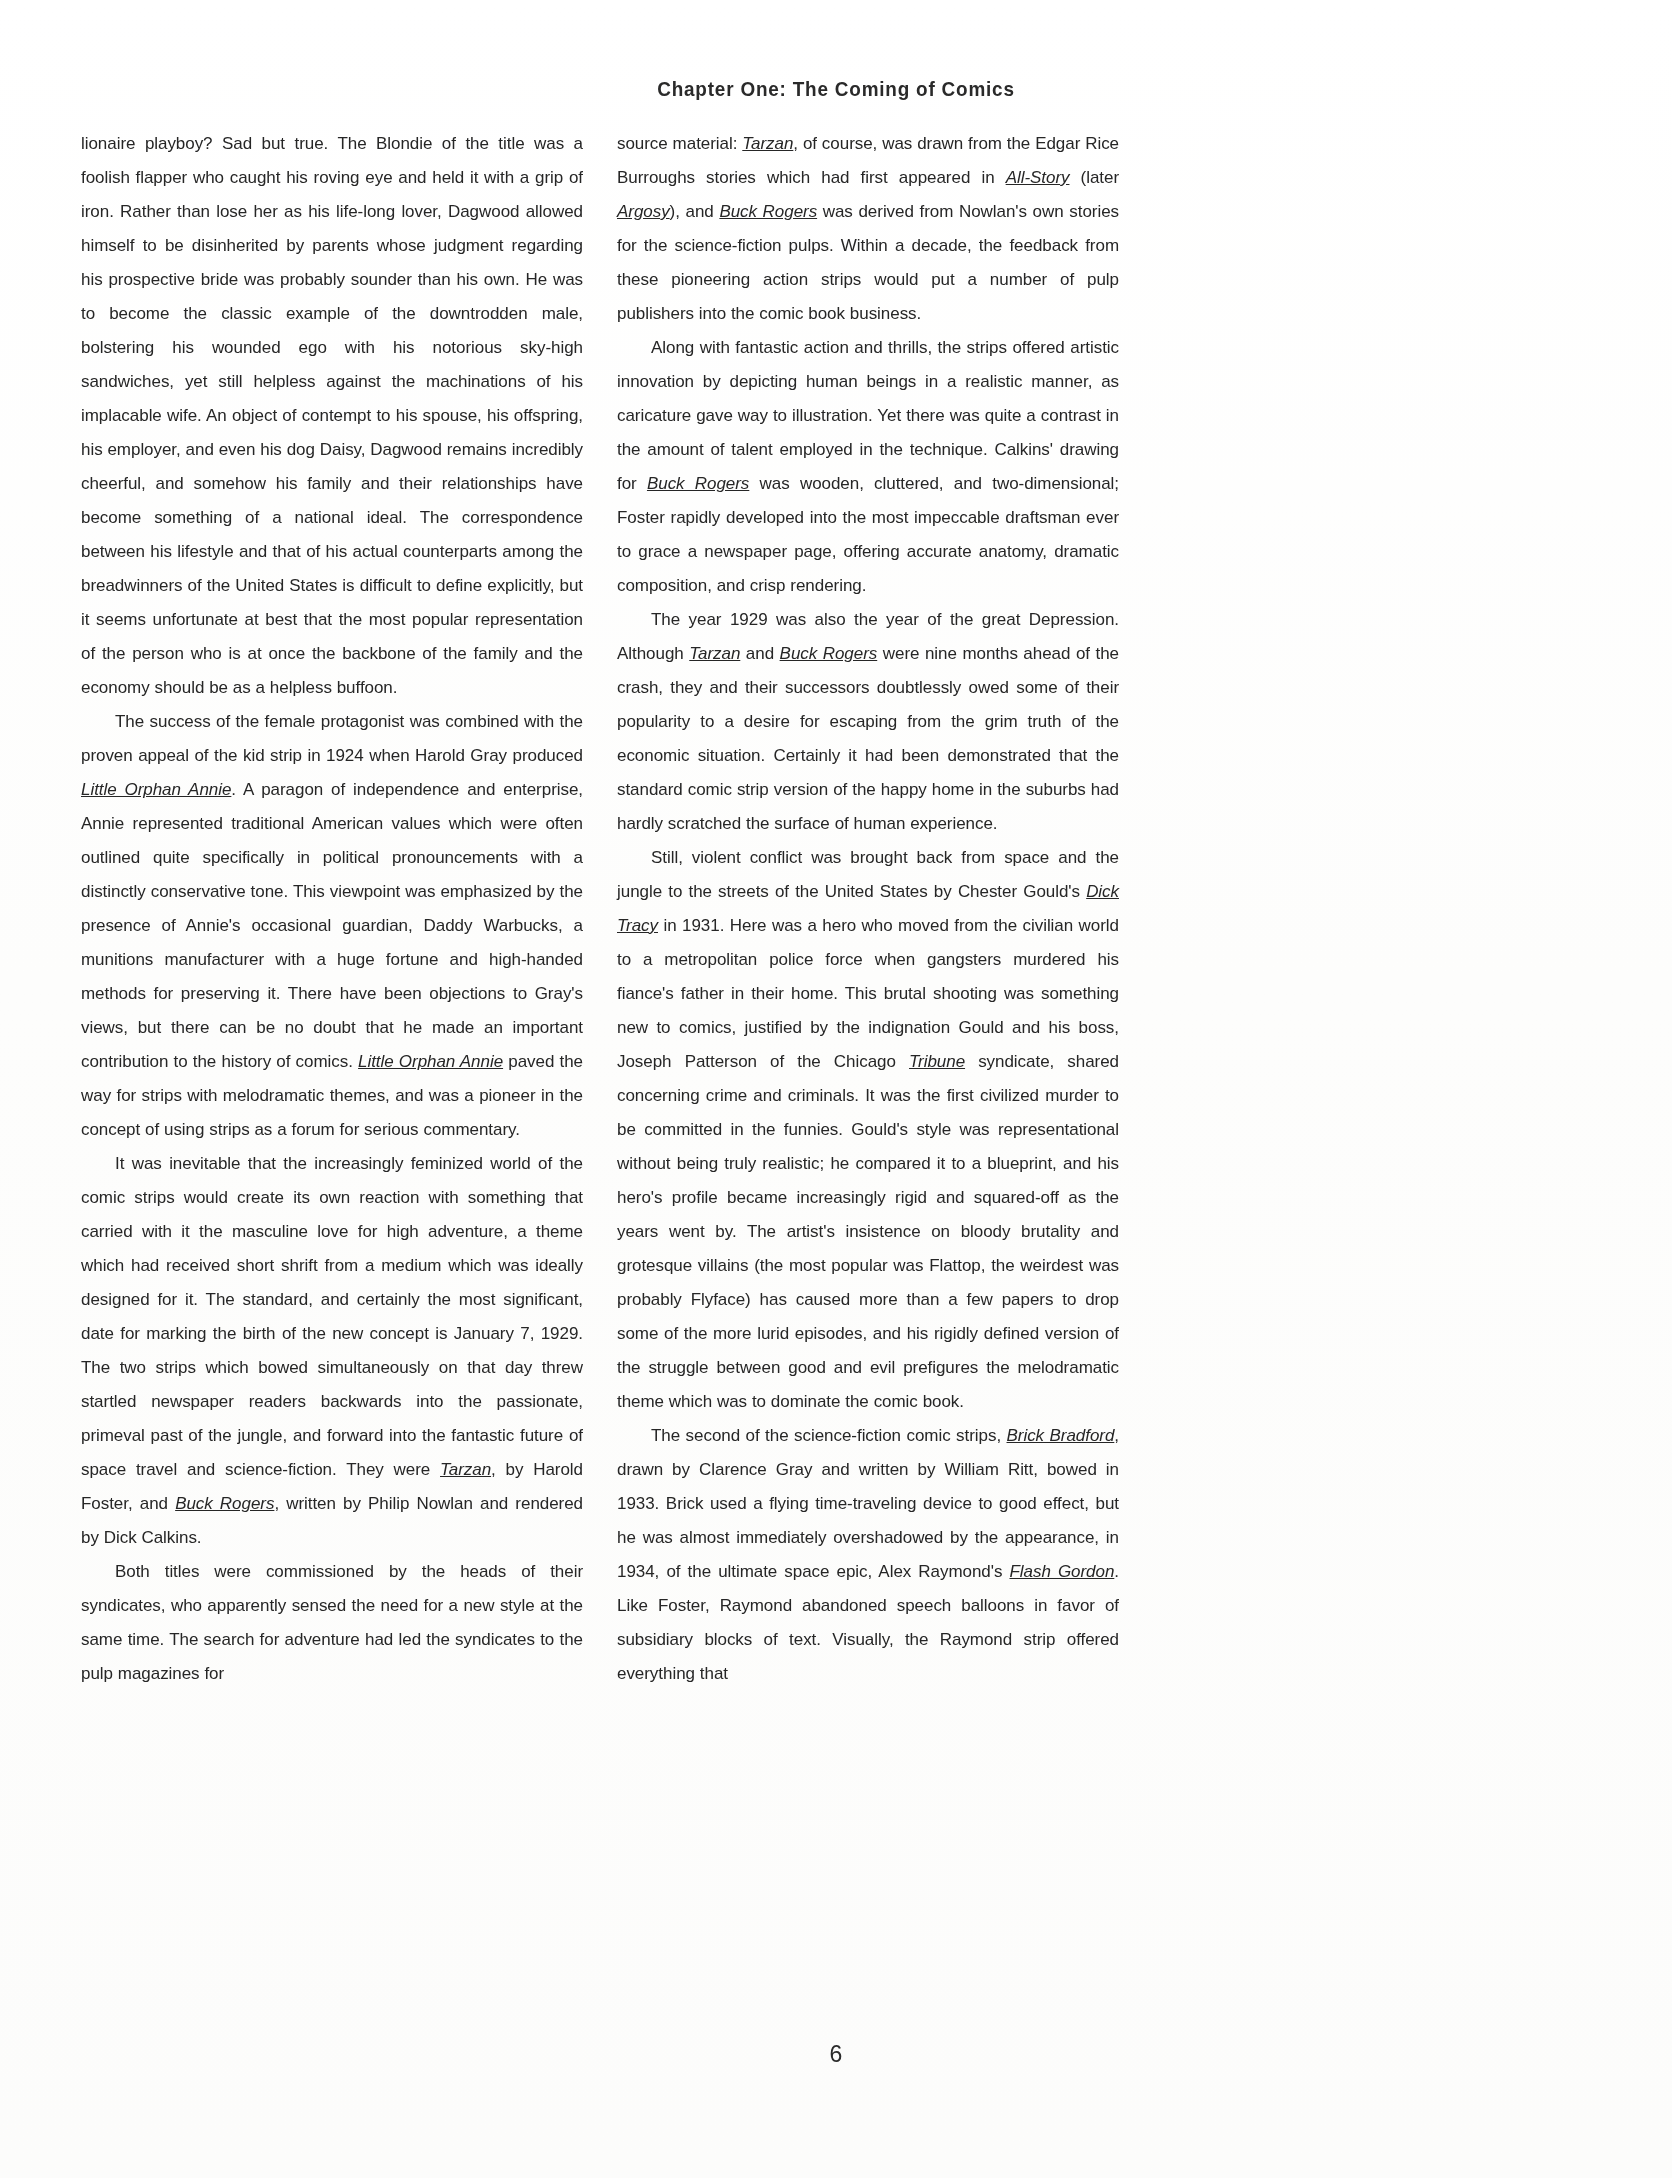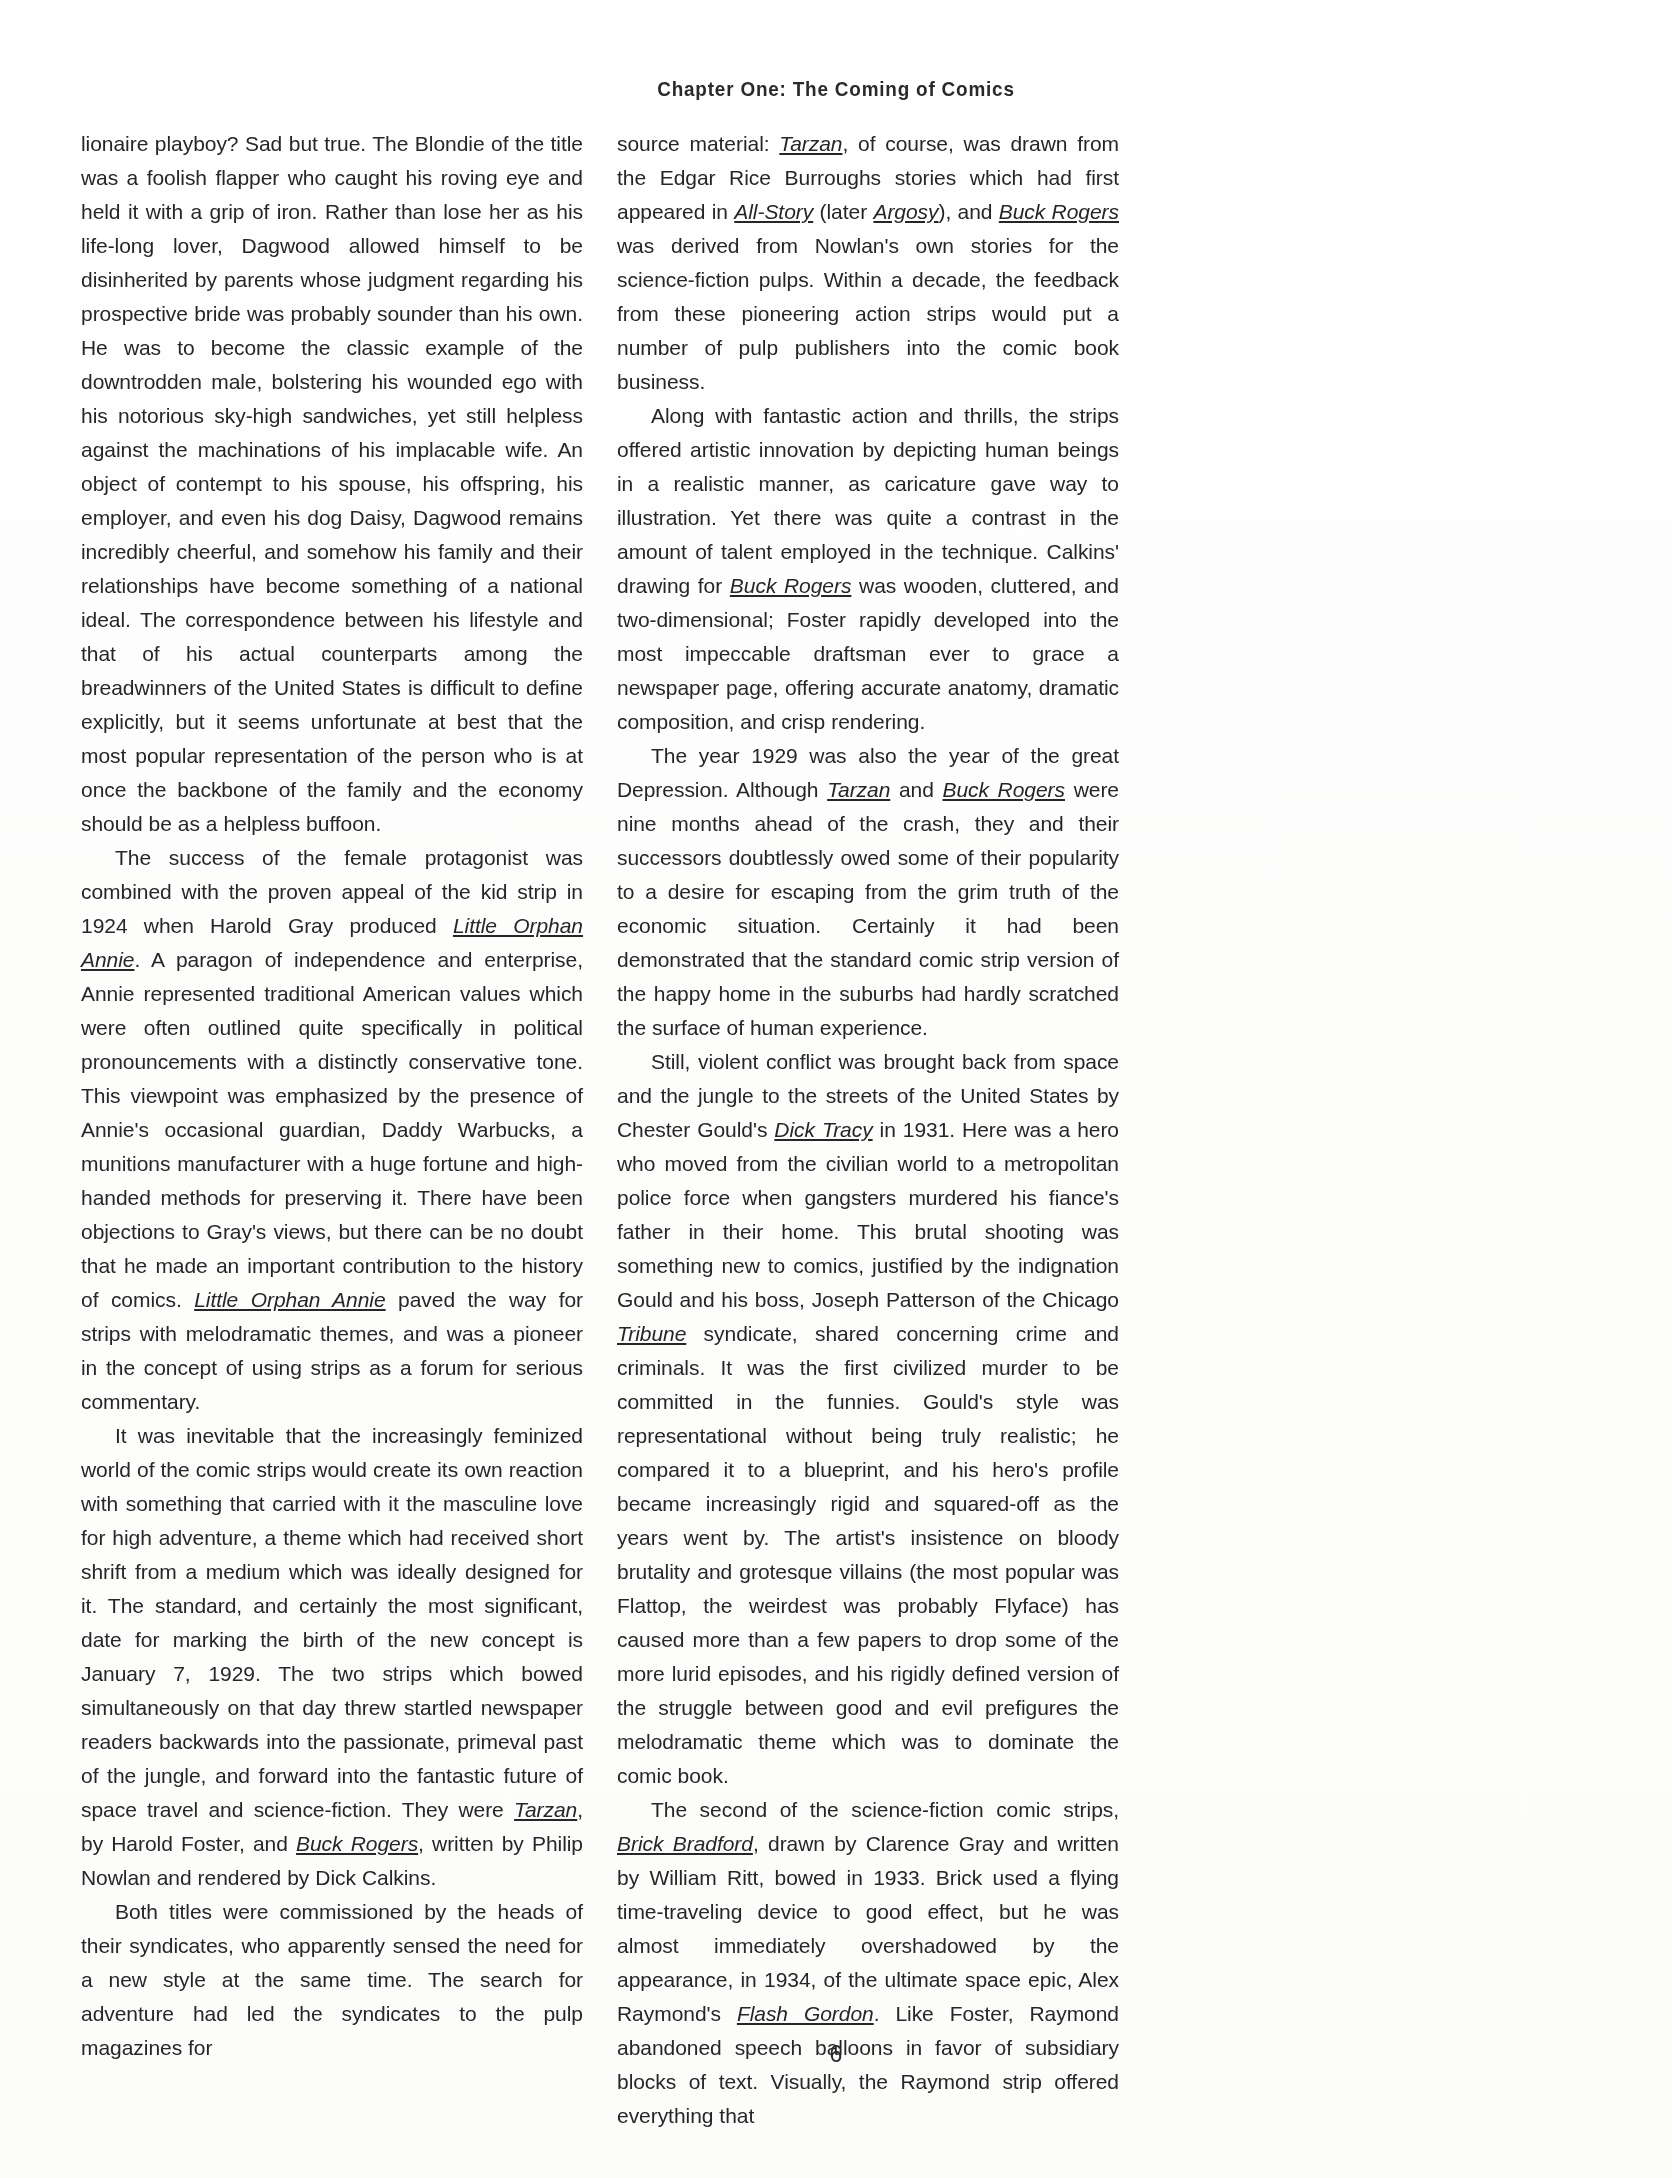--- a/index.html
+++ b/index.html
@@ -53,21 +53,21 @@
     width: 1039px;
     display: flex;
     gap: 34px;
   }
   .col {
     width: 502px;
   }
 
   .para {
     margin: 0;
-    font-size: 21px;
+    font-size: 17px;
     line-height: 34px;
     text-align: justify;
     text-justify: inter-word;
     color: #262626;
     letter-spacing: -0.05px;
     word-spacing: 0.2px;
     -webkit-font-smoothing: none;
   }
   .para.indent {
     text-indent: 34px;

